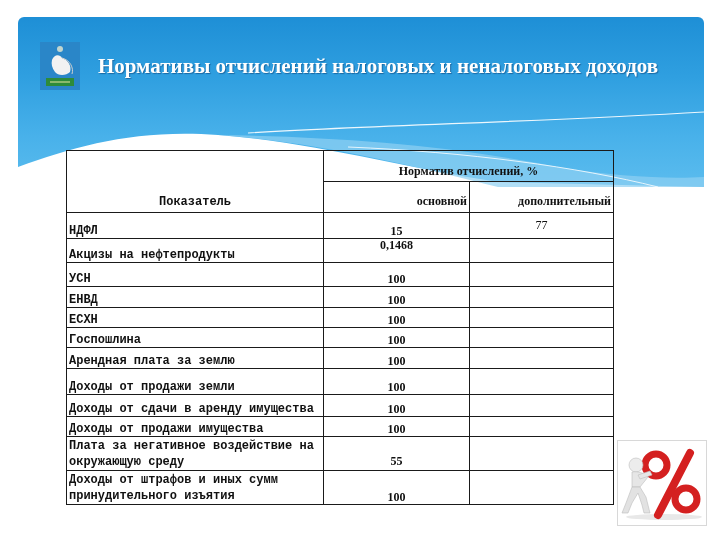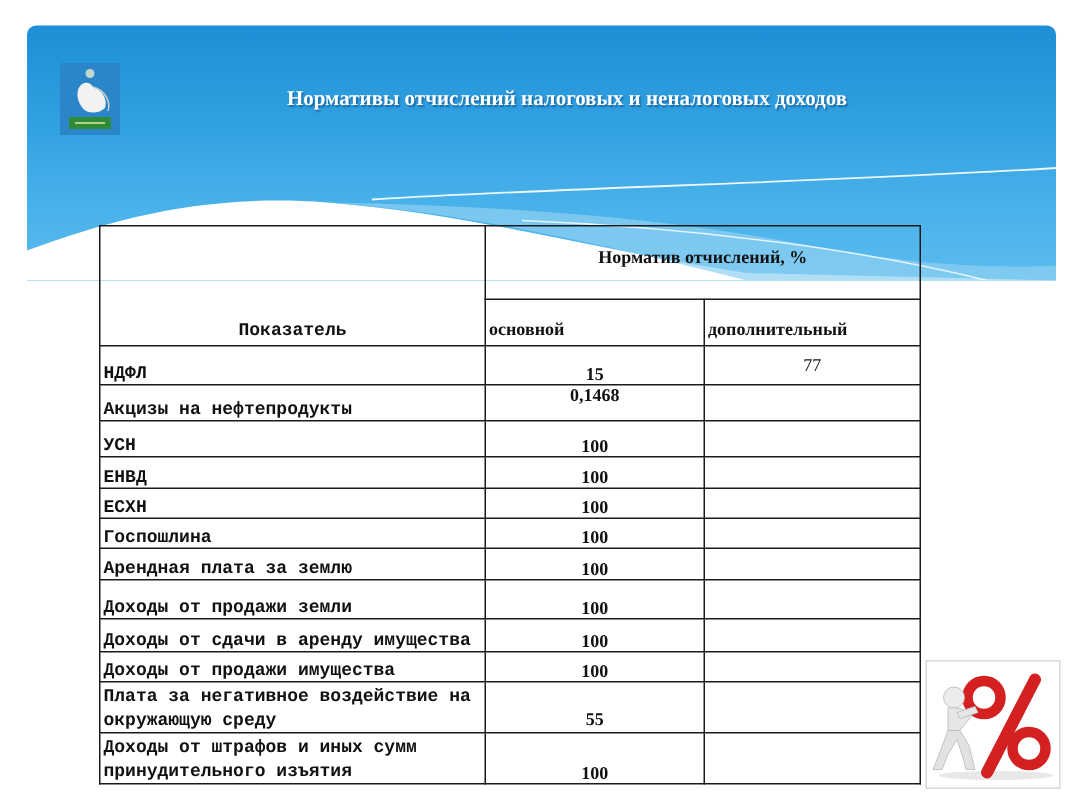--- a/index.html
+++ b/index.html
@@ -2,30 +2,30 @@
 <html><head>
   <meta charset="utf-8">
   <style>
     html, body { margin: 0; padding: 0; }
     body { width: 720px; height: 540px; background: #ffffff; position: relative; overflow: hidden; font-family: "Liberation Serif", "DejaVu Serif", serif; }
     .banner { position: absolute; left: 18px; top: 17px; width: 686px; height: 170px; border-radius: 6px 6px 0 0;
       background: linear-gradient(180deg, #1e8fd6 0%, #2f9fe0 35%, #48b1ea 70%, #5bbcee 100%); overflow: hidden; }
     .wave-white { position: absolute; left: 0; top: 0; width: 686px; height: 170px; }
     .logo { position: absolute; left: 22px; top: 25px; width: 40px; height: 48px; background: #2a86c8; border-radius: 2px; }
     .logo svg { width: 40px; height: 48px; }
-    .title { position: absolute; left: 60px; top: 36px; width: 600px; text-align: center; color: #ffffff; font-weight: bold; font-size: 14px; line-height: 27px; text-shadow: 1px 1px 1px rgba(0,40,90,0.45); }
+    .title { position: absolute; left: 60px; top: 36px; width: 600px; text-align: center; color: #ffffff; font-weight: bold; font-size: 21px; line-height: 27px; text-shadow: 1px 1px 1px rgba(0,40,90,0.45); }
     .title span { display: block; }
     table.norm { position: absolute; left: 66px; top: 150px; border-collapse: collapse; font-size: 12px; font-weight: bold; color: #111; }
     table.norm td, table.norm th { border: 1px solid #1a1a1a; padding: 0 2px; vertical-align: bottom; }
     table.norm th { font-weight: bold; }
     .c1 { width: 252px; text-align: left; font-family: Liberation Mono, monospace; }
     .c2 { width: 141px; text-align: center; }
     .c3 { width: 139px; text-align: center; font-weight: normal; }
     .hdr-merged { height: 28px; text-align: center; background: transparent; }
-    .hdr-sub { height: 27px; text-align: left; }
+    .hdr-sub { height: 27px; text-align: right; }
     .row td { line-height: 13px; }
     .pct-img { position: absolute; left: 617px; top: 440px; width: 88px; height: 84px; border: 1px solid #d8d8d8; background: #fff; }
     .pct-img svg { width: 88px; height: 84px; }
   </style>
 </head>
 <body>
 
 <div class="banner">
   <svg class="wave-white" viewBox="0 0 686 170" preserveAspectRatio="none">
     <path d="M0,150 C60,128 120,112 200,118 C300,126 380,150 480,165 L686,170 L0,170 Z" fill="#ffffff"></path>
@@ -47,21 +47,21 @@
     <span>Нормативы отчислений налоговых и неналоговых доходов</span>
   </div>
 </div>
 
 <table class="norm">
   <tbody>
       <tr>
     <th class="c1" rowspan="2" style="text-align:center; padding-bottom:3px;">
       <span>Показатель</span>
     </th>
-    <th colspan="2" class="hdr-merged" style="padding-bottom:20px;font-family:Liberation Serif, serif;">
+    <th colspan="2" class="hdr-merged" style="padding-bottom:2px;font-family:Liberation Serif, serif;">
       <span>Норматив отчислений, %</span>
     </th>
   </tr>
   <tr>
     <th class="c2 hdr-sub" style="padding-bottom:3px;">
       <span>основной</span>
     </th>
     <th class="c3 hdr-sub" style="font-weight:bold; padding-bottom:3px;">
       <span>дополнительный</span>
     </th>

